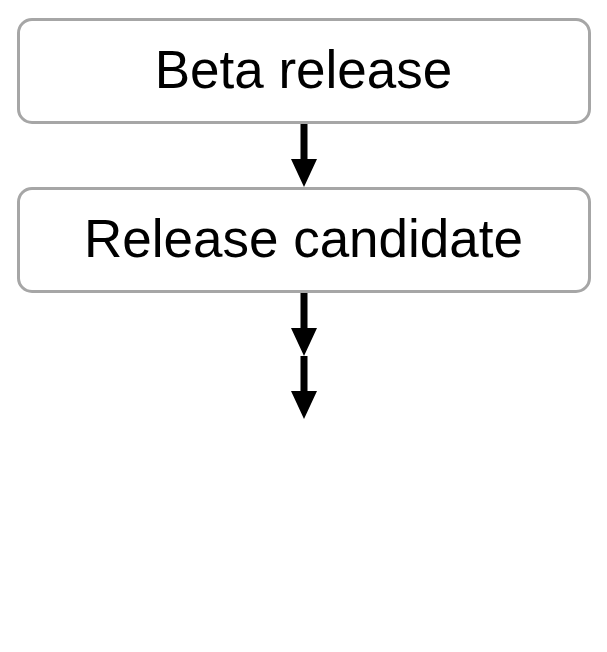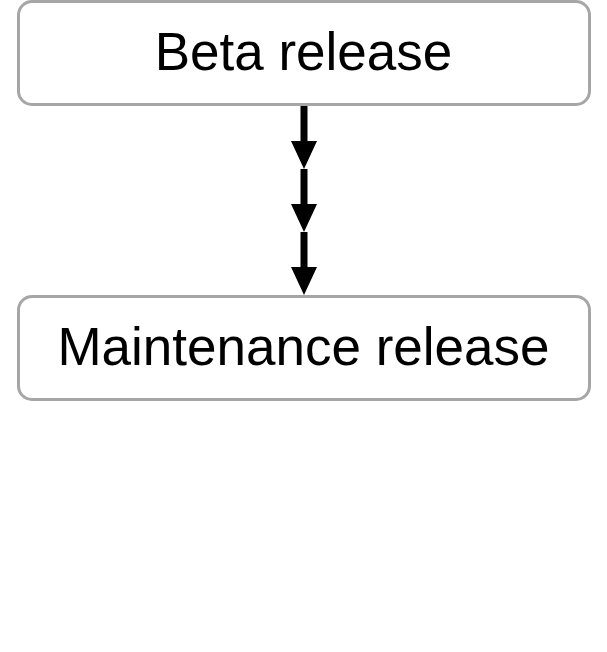--- a/index.html
+++ b/index.html
@@ -19,20 +19,21 @@
     position: relative;
     width: 607px;
     height: 652px;
     background: var(--bg);
     overflow: hidden;
   }
   .flow {
     display: flex;
     flex-direction: column;
     align-items: center;
+    padding-top: 18px;
   }
   .node {
     width: 574px;
     height: 106px;
     border: 3px solid var(--border-default);
     border-radius: 15px;
     background: var(--node-fill);
     display: flex;
     align-items: center;
     justify-content: center;
@@ -67,32 +68,32 @@
     <div class="node">
       <span class="node-label">Beta release</span>
     </div>
 
     <div class="arrow">
       <svg width="26" height="63" viewBox="0 0 26 63" aria-hidden="true">
         <path class="arrow-shape" d="M9.5 0 H16.5 V35 H26 L13 63 L0 35 H9.5 Z"></path>
       </svg>
     </div>
 
+    <div class="node">
+      <span class="node-label">Release candidate</span>
+    </div>
 
     <div class="arrow">
       <svg width="26" height="63" viewBox="0 0 26 63" aria-hidden="true">
         <path class="arrow-shape" d="M9.5 0 H16.5 V35 H26 L13 63 L0 35 H9.5 Z"></path>
       </svg>
     </div>
 
 
     <div class="arrow">
       <svg width="26" height="63" viewBox="0 0 26 63" aria-hidden="true">
         <path class="arrow-shape" d="M9.5 0 H16.5 V35 H26 L13 63 L0 35 H9.5 Z"></path>
       </svg>
     </div>
 
-    <div class="node">
-      <span class="node-label">Maintenance release</span>
-    </div>
 
   </div>
 </div>
 
 </body></html>

